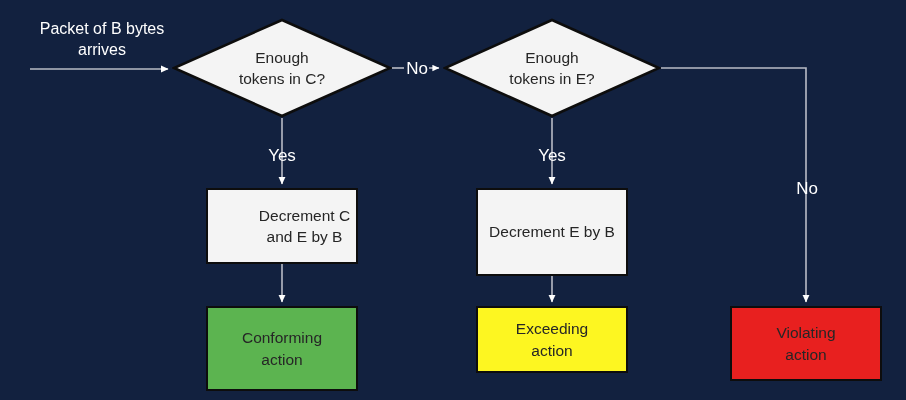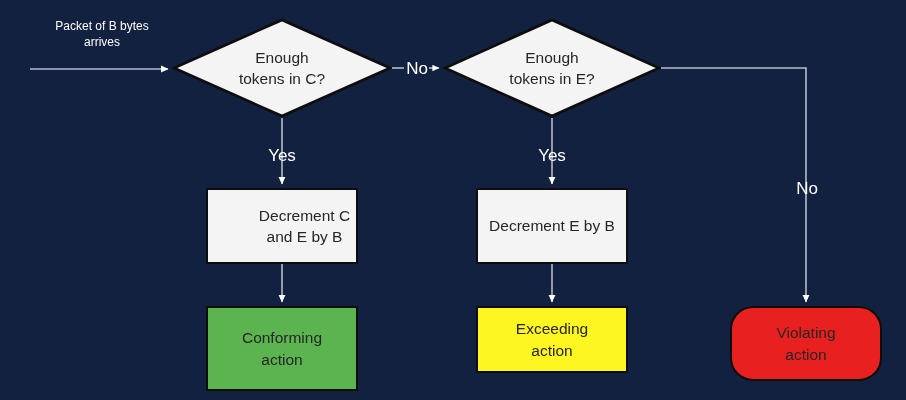--- a/index.html
+++ b/index.html
@@ -67,36 +67,36 @@
     pointer-events: none;
   }
 
   .rect {
     border: 2px solid #0d0d0d;
     white-space: pre-line;
   }
   .rect.process { background: #f4f4f4; }
   .rect.conforming { background: #5cb450; }
   .rect.exceeding  { background: #fdf621; }
-  .rect.violating  { background: #e8201f; border-radius: 23px; }
+  .rect.violating  { background: #e8201f; }
 
   
   .edge-label {
     position: absolute;
     color: #ffffff;
     font-size: 17px;
     line-height: 1.35;
     text-align: center;
     white-space: pre-line;
     z-index: 4;
   }
   .entry-label {
     position: absolute;
     color: #ffffff;
-    font-size: 12px;
+    font-size: 16px;
     line-height: 1.34;
     text-align: center;
     white-space: pre-line;
     z-index: 4;
   }
 </style>
 </head>
 <body>
 
 <div id="canvas">
@@ -153,21 +153,21 @@
 
   <div class="edge-label" style="left:254px; top:145px; width:56px;">Yes</div>
 
   <div class="edge-label" style="left:524px; top:145px; width:56px;">Yes</div>
 
   <div class="edge-label" style="left:786px; top:178px; width:42px;">No</div>
 
   <div class="node rect process" style="left:206px; top:188px; width:152px; height:76px;padding-left:45px;">Decrement C
 and E by B</div>
 
-  <div class="node rect process" style="left:476px; top:188px; width:152px; height:76px;">Decrement E by B</div>
+  <div class="node rect process" style="left:476px; top:188px; width:152px; height:88px;">Decrement E by B</div>
 
   <div class="node rect conforming" style="left:206px; top:306px; width:152px; height:85px;">Conforming
 action</div>
 
   <div class="node rect exceeding" style="left:476px; top:306px; width:152px; height:67px;">Exceeding
 action</div>
 
   <div class="node rect violating" style="left:730px; top:306px; width:152px; height:75px;">Violating
 action</div>
 

